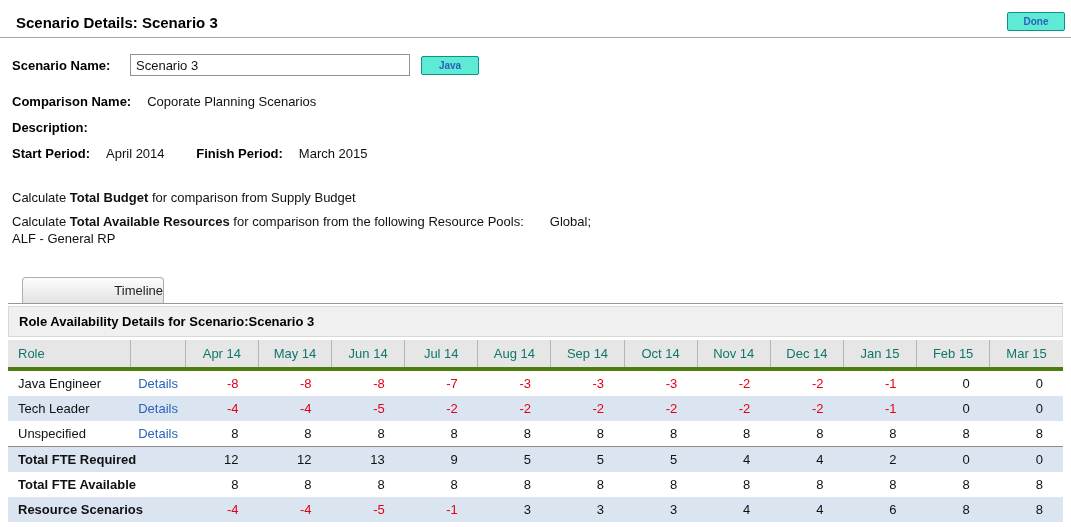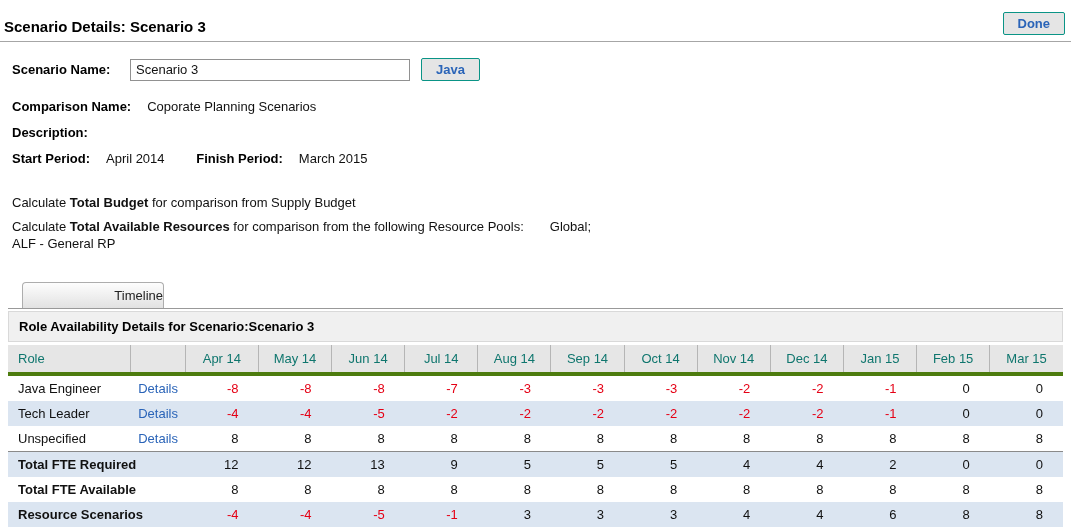--- a/index.html
+++ b/index.html
@@ -7,25 +7,25 @@
     --hdr-gray:#e6e6e6; --bar-gray:#f0f0f0; --line:#999;
   }
   *{box-sizing:border-box;}
   html,body{margin:0;padding:0;background:#fff;}
   body{
     width:1071px;height:527px;overflow:hidden;
     font-family:"Liberation Sans","DejaVu Sans",sans-serif;
     font-size:13px;color:#111;
   }
   
-  .top-row{display:flex;justify-content:space-between;align-items:flex-end;padding:12px 6px 0 4px;}
+  .top-row{display:flex;justify-content:space-between;align-items:flex-start;padding:12px 6px 0 16px;}
   .page-title{font-size:15px;font-weight:bold;color:#000;padding-top:2px;}
   .btn{
-    display:inline-block;background:#e5e5e5;border:1px solid var(--teal);
-    border-radius:2px;color:var(--blue);font-weight:bold;font-size:13px;
+    display:inline-block;background:#5eead4;border:1px solid var(--teal);
+    border-radius:2px;color:var(--blue);font-weight:bold;font-size:10px;
     padding:3px 14px;min-width:58px;text-align:center;cursor:pointer;
   }
   .divider{border:0;border-top:1px solid #a6a6a6;margin:6px 0 0 0;}
   
   .form-area{padding:0 12px;}
   .scn-row{margin-top:16px;display:flex;align-items:center;}
   .lbl{font-weight:bold;color:#000;}
   .scn-row .lbl{width:118px;}
   .txt-input{
     width:280px;height:22px;border:1px solid #919191;padding:2px 5px;

